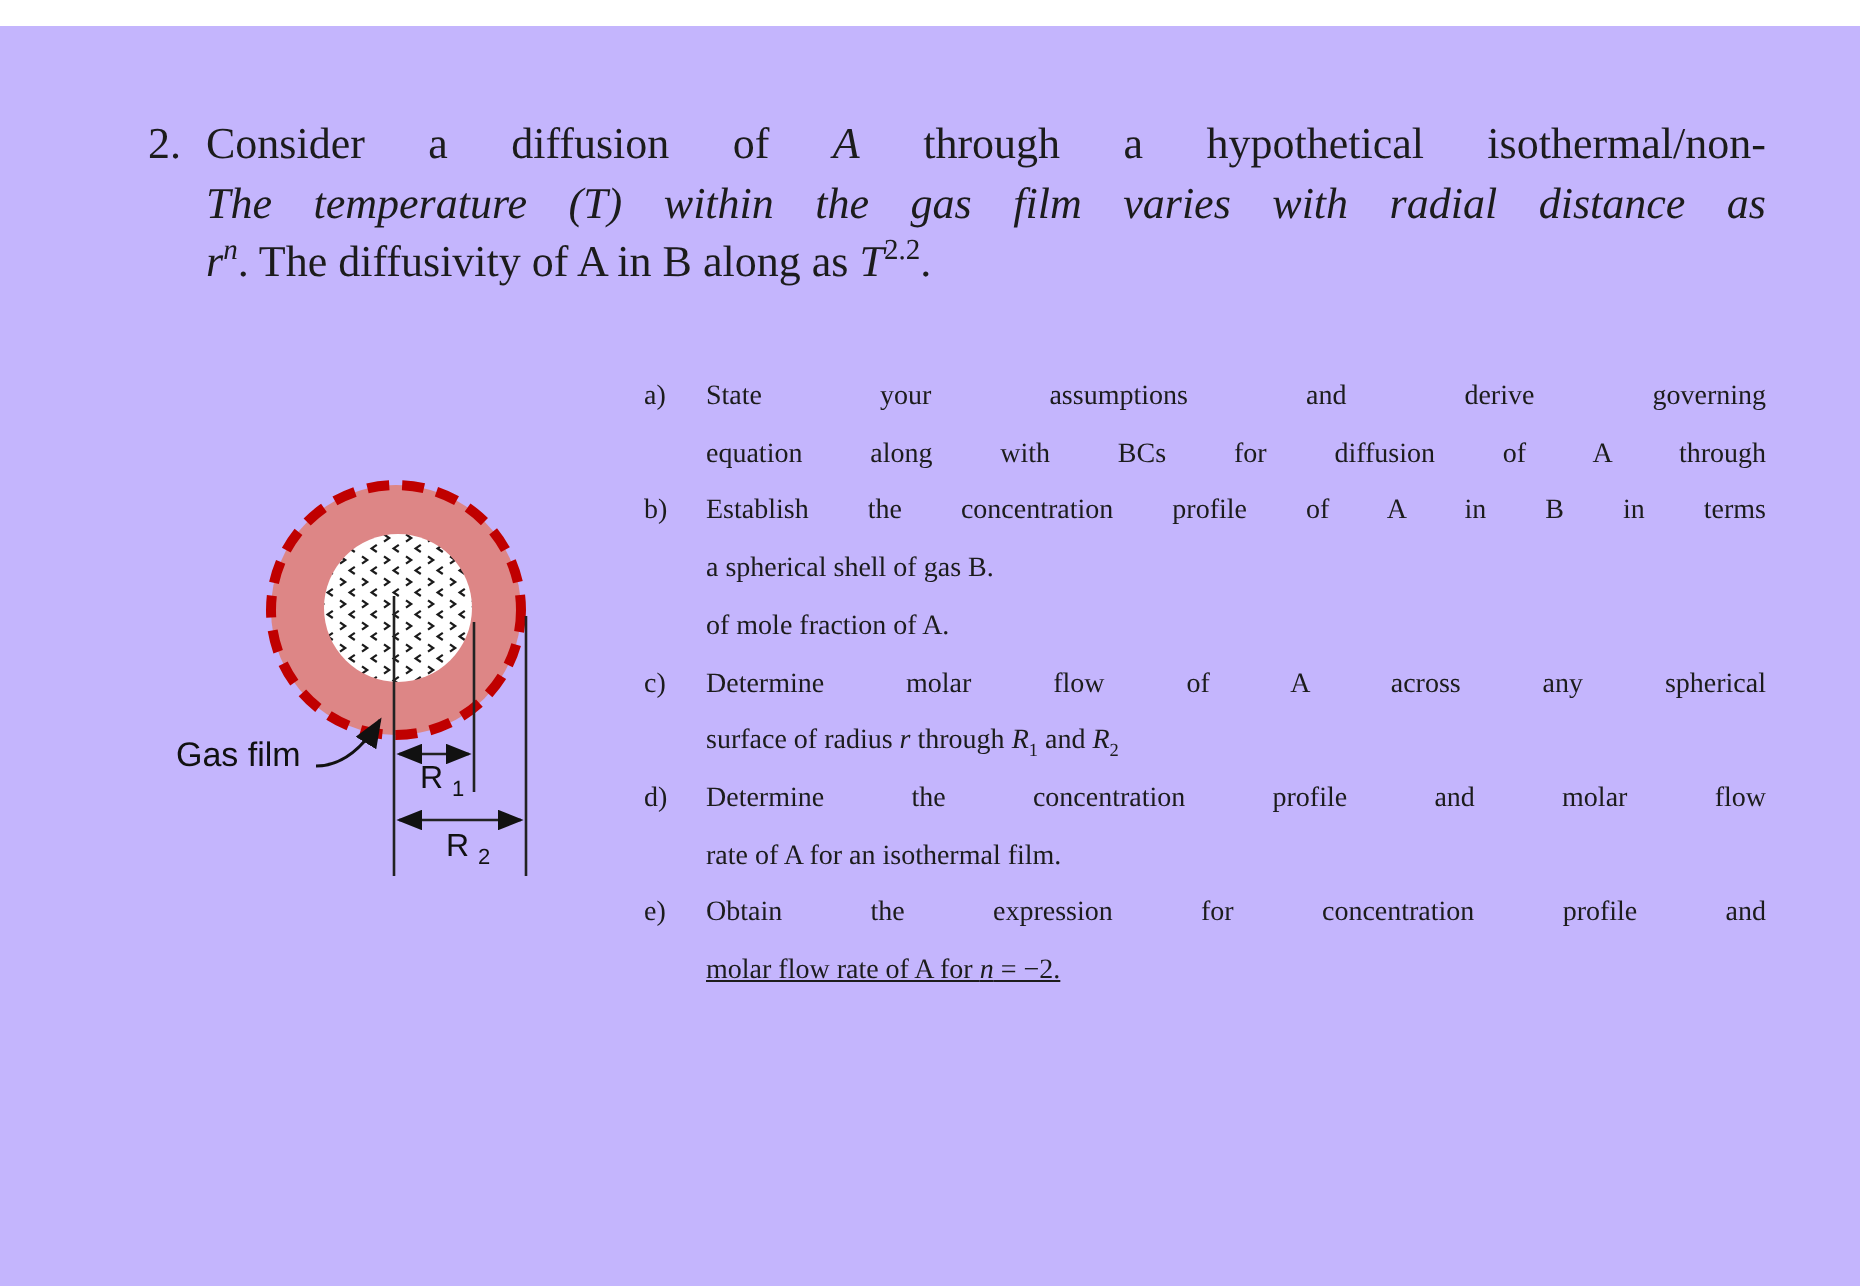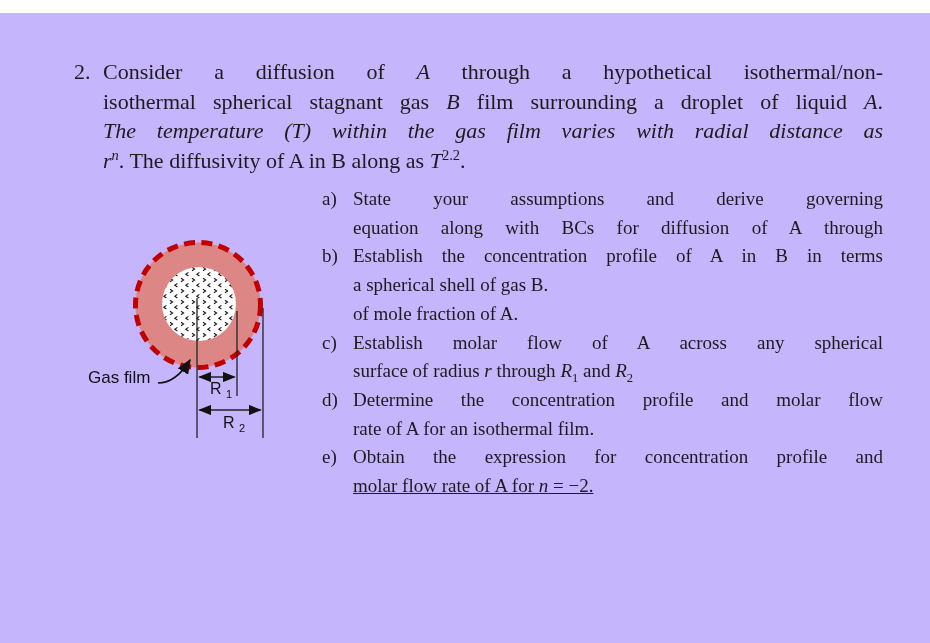--- a/index.html
+++ b/index.html
@@ -2,52 +2,51 @@
 <html><head>
 <meta charset="utf-8">
 <style>
   html,body{margin:0;padding:0;background:#fff;}
   #page{
     position:relative;width:930px;height:643px;background:#c4b5fd;overflow:hidden;
     font-family:"Liberation Serif", serif;color:#1c1c1c;margin-top:13px;
   }
   #intro{position:absolute;left:74px;top:44px;width:809px;font-size:22px;}
   #intro .tline{line-height:29.7px;}
-  #qlist{position:absolute;left:322px;top:172px;width:561px;font-size:19px;}
+  #qlist{position:absolute;left:322px;top:172px;width:561px;font-size:14px;}
   #qlist .tline{line-height:28.7px;}
   .tline{white-space:nowrap;}
   .tline.stretch{text-align:justify;text-align-last:justify;}
   .marker{display:inline-block;}
   .it{font-style:italic;}
   sup,sub{font-size:66%;line-height:0;}
   sup{vertical-align:super;}
   sub{vertical-align:sub;}
   #diagram{position:absolute;left:80px;top:220px;}
   .dline{stroke:#222222;stroke-width:1.3;}
   .slabel{font-family:"Liberation Sans", sans-serif;fill:#111111;}
 </style>
 </head>
 <body>
 
 <div id="page">
 
   <div id="intro">
       <div class="tline stretch"><span class="marker" style="width: 29px;">2.</span><span>Consider a diffusion of </span><span class="it">A</span><span> through a hypothetical isothermal/non-</span></div>
-      <div class="tline stretch" style="padding-left: 29px;"><span>isothermal spherical stagnant gas </span><span class="it">B</span><span> film surrounding a droplet of liquid </span><span class="it">A</span><span>.</span></div>
       <div class="tline stretch" style="padding-left: 29px;"><span class="it">The temperature (T) within the gas film varies with radial distance as</span></div>
       <div class="tline" style="padding-left: 29px;"><span class="it">r</span><sup class="it">n</sup><span>. The diffusivity of A in B along as </span><span class="it">T</span><sup>2.2</sup><span>.</span></div>
     </div>
 
   <div id="qlist">
       <div class="tline stretch"><span class="marker" style="width: 31px;">a)</span><span>State your assumptions and derive governing</span></div>
       <div class="tline stretch" style="padding-left: 31px;"><span>equation along with BCs for diffusion of A through</span></div>
       <div class="tline stretch"><span class="marker" style="width: 31px;">b)</span><span>Establish the concentration profile of A in B in terms</span></div>
       <div class="tline" style="padding-left: 31px;"><span>a spherical shell of gas B.</span></div>
       <div class="tline" style="padding-left: 31px;"><span>of mole fraction of A.</span></div>
-      <div class="tline stretch"><span class="marker" style="width: 31px;">c)</span><span>Establish molar flow of A across any spherical</span></div>
+      <div class="tline stretch"><span class="marker" style="width: 31px;">c)</span><span>Determine molar flow of A across any spherical</span></div>
       <div class="tline" style="padding-left: 31px;"><span>surface of radius </span><span class="it">r</span><span> through </span><span class="it">R</span><sub>1</sub><span> and </span><span class="it">R</span><sub>2</sub></div>
       <div class="tline stretch"><span class="marker" style="width: 31px;">d)</span><span>Determine the concentration profile and molar flow</span></div>
       <div class="tline" style="padding-left: 31px;"><span>rate of A for an isothermal film.</span></div>
       <div class="tline stretch"><span class="marker" style="width: 31px;">e)</span><span>Obtain the expression for concentration profile and</span></div>
       <div class="tline" style="padding-left: 31px; text-decoration: underline;"><span>molar flow rate of A for </span><span class="it">n</span><span> = −2.</span></div>
     </div>
 
   <svg id="diagram" width="200" height="212" viewBox="0 0 200 212">
     <defs>
       <pattern id="speck" width="11" height="11" patternUnits="userSpaceOnUse">

